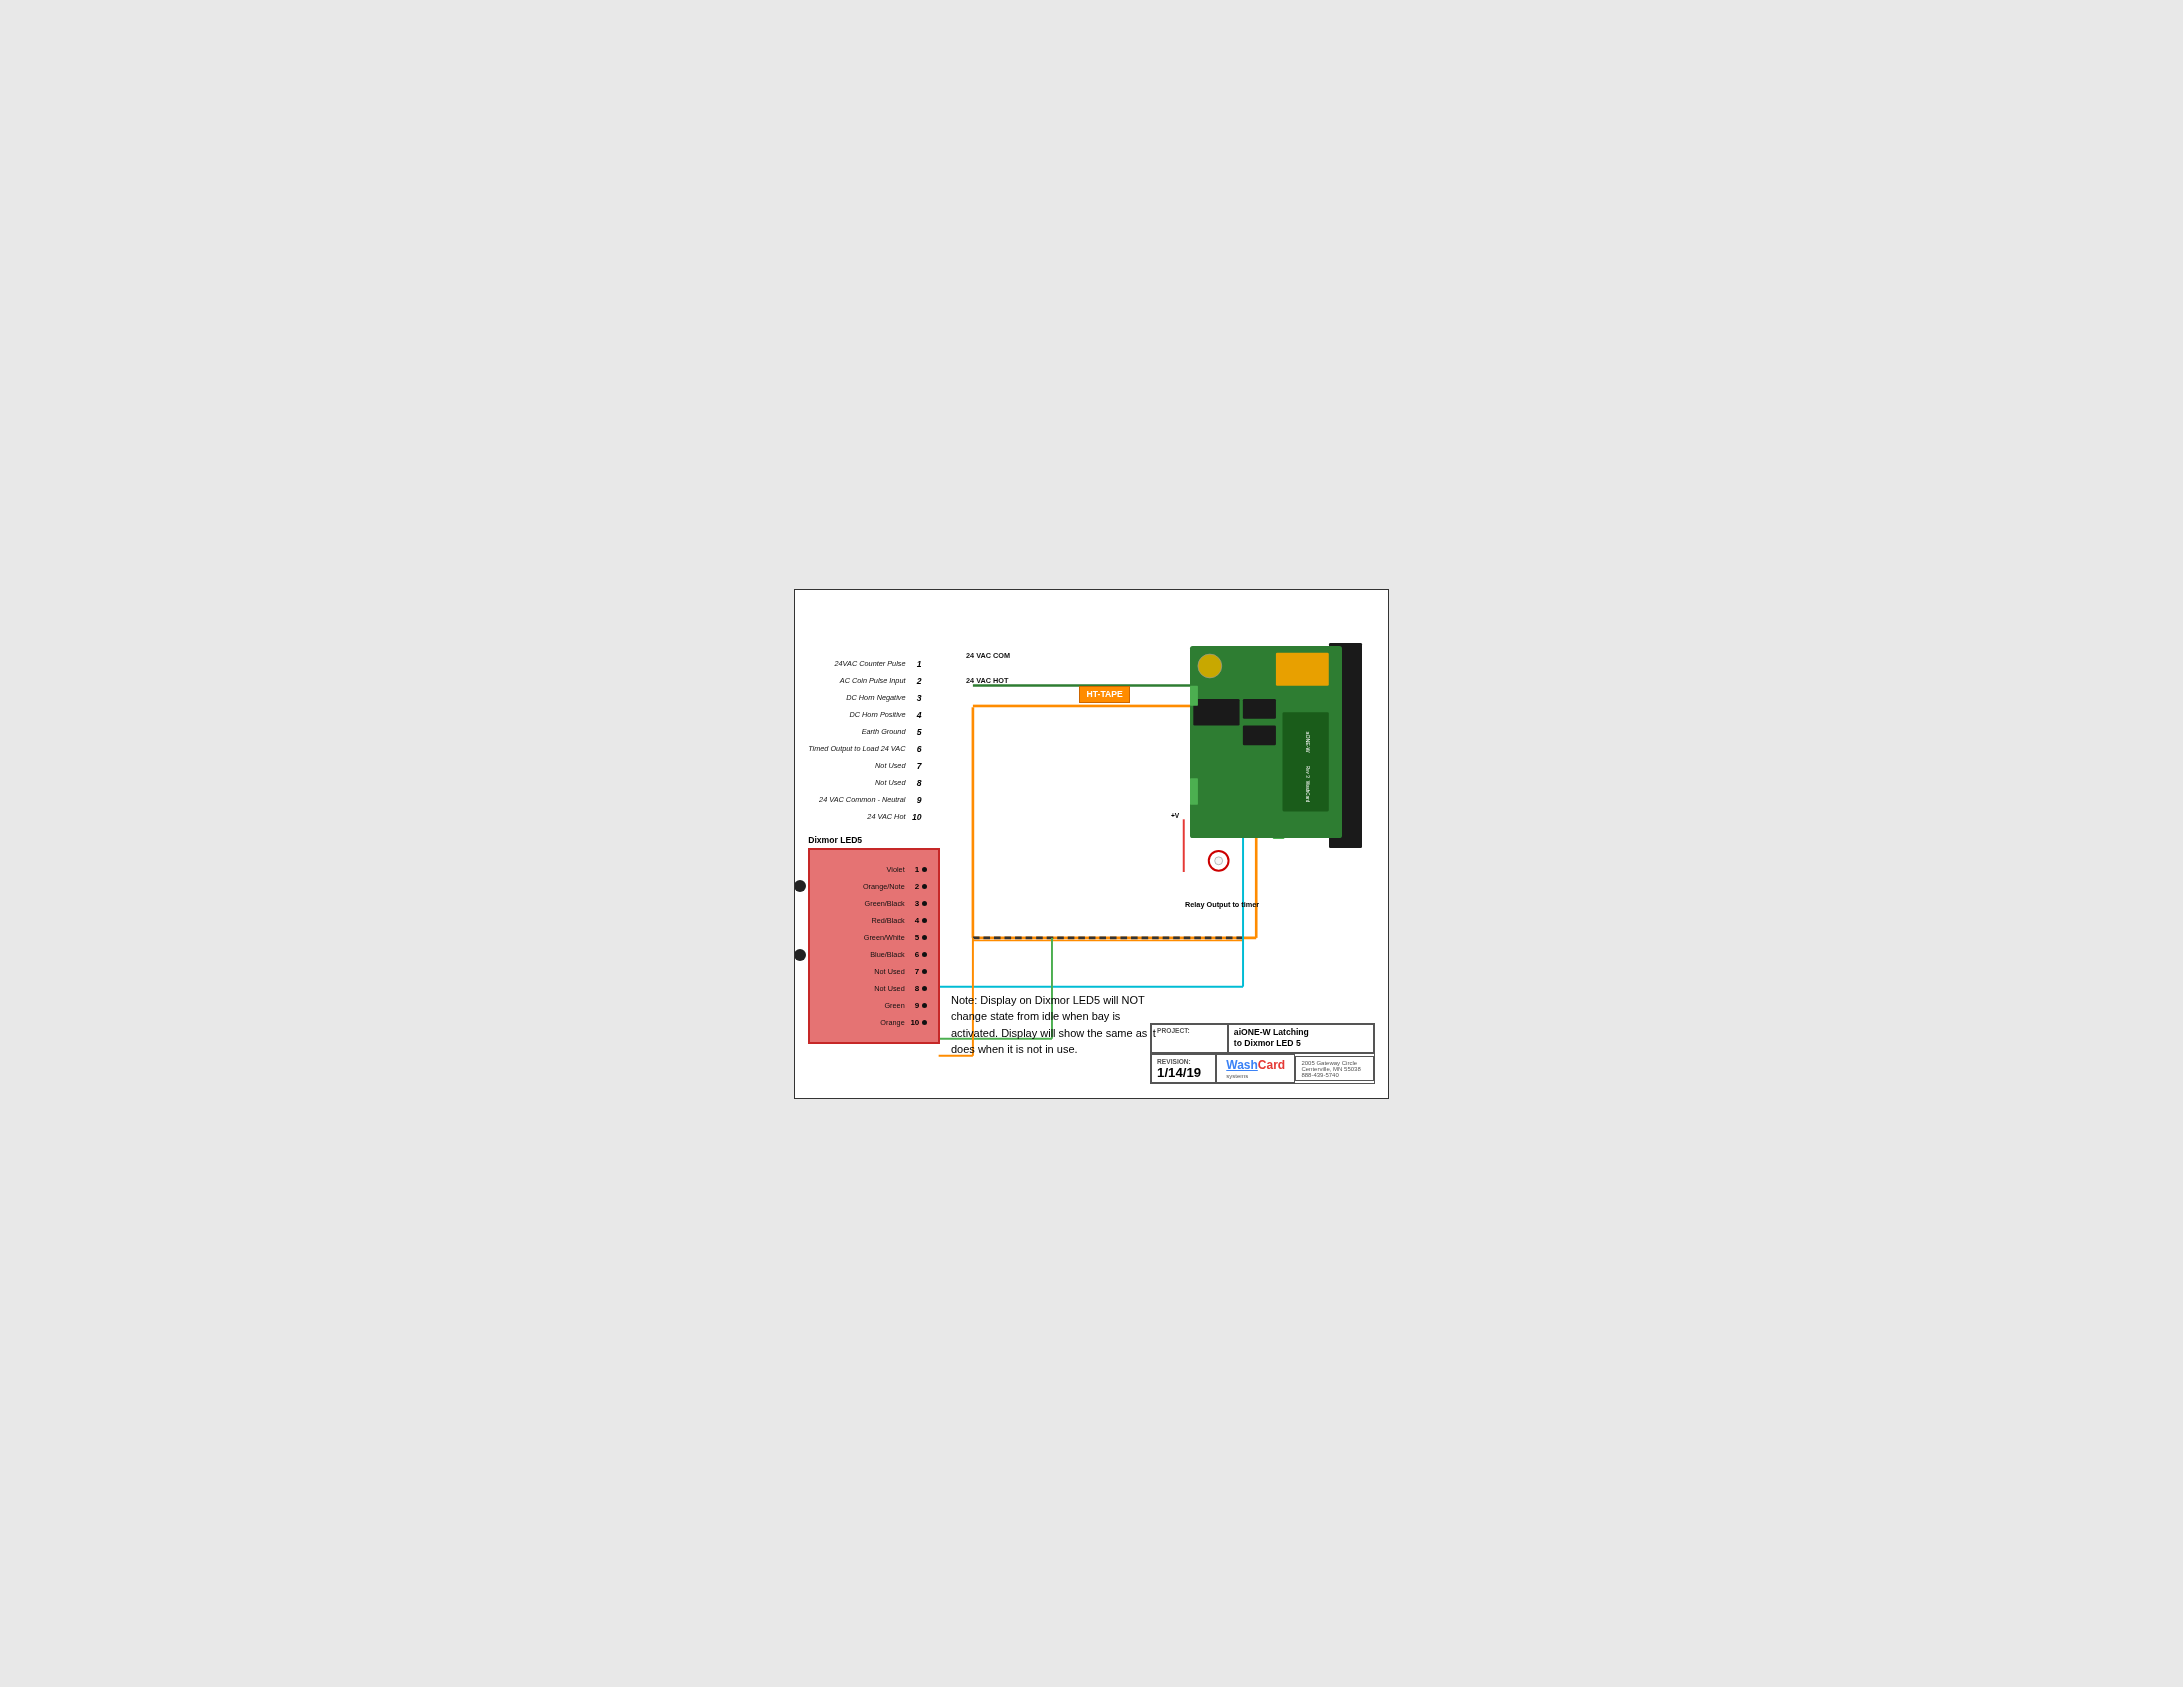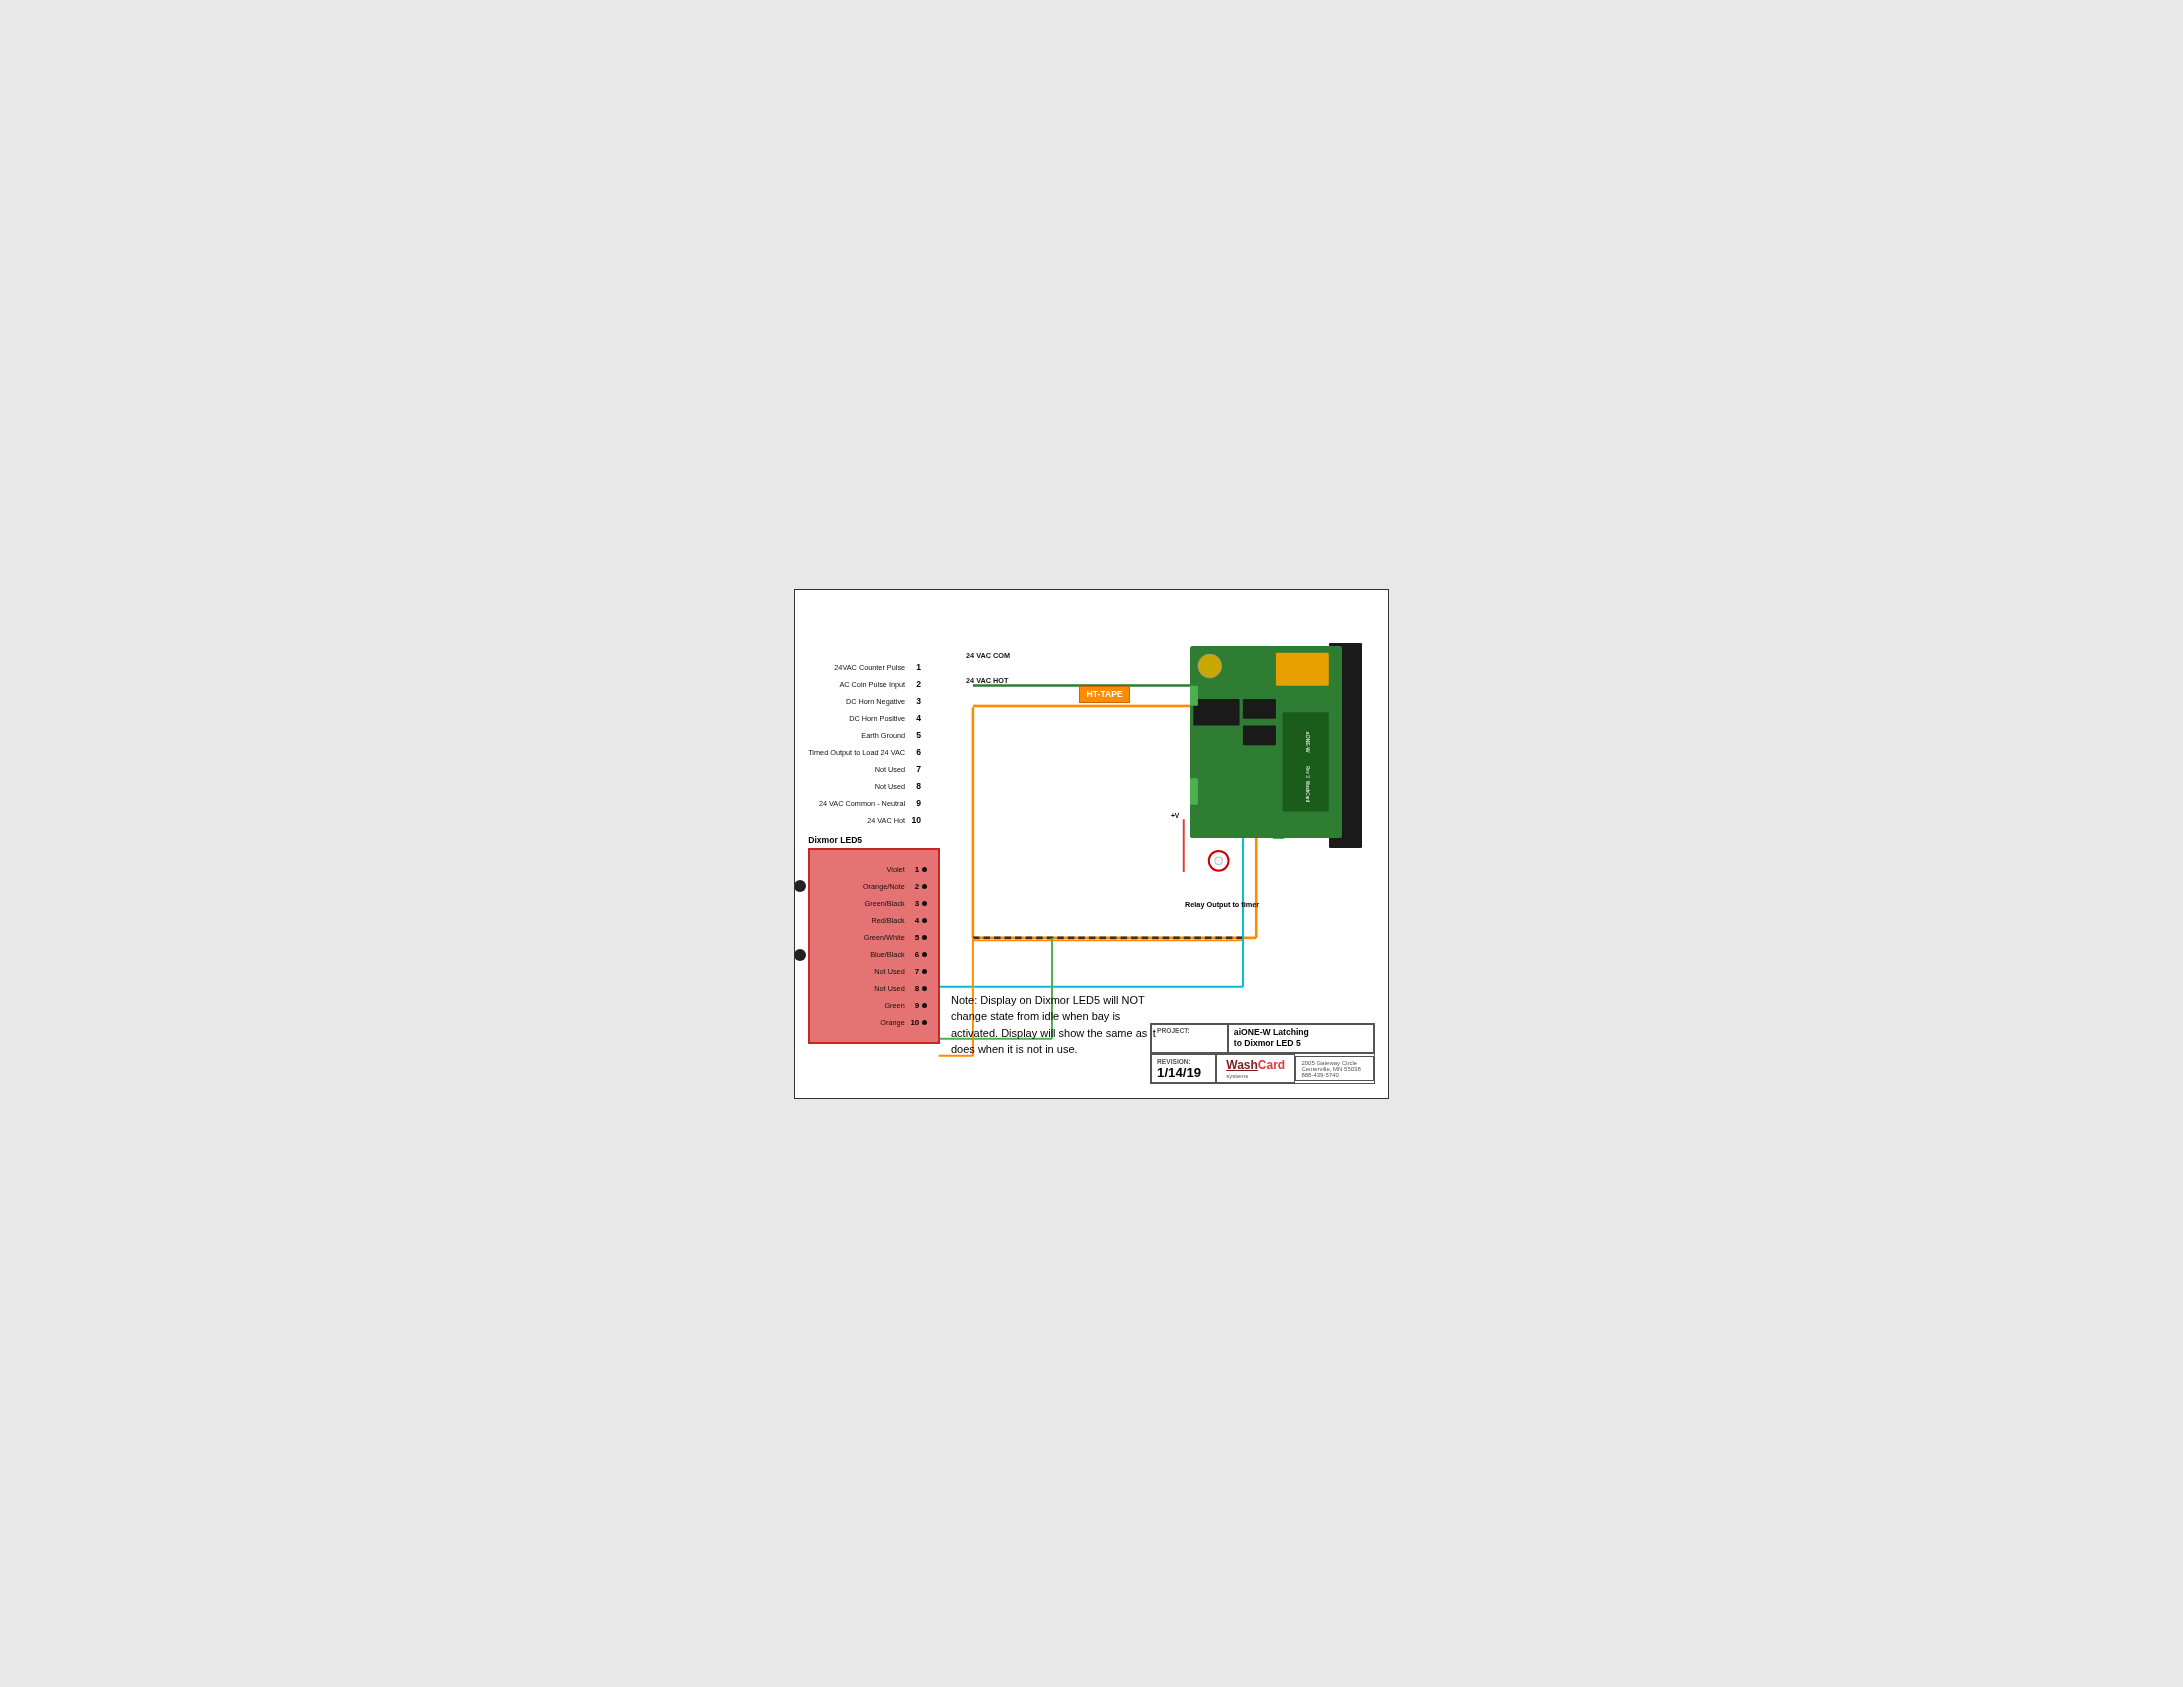--- a/index.html
+++ b/index.html
@@ -21,23 +21,24 @@
     }
     
     .terminal-labels {
       position: absolute;
       left: 13.2px;
       top: 69px;
       font-size: 7.3px;
     }
     .terminal-row {
       display: flex;
-      align-items: center;
+      align-items: flex-start;
       justify-content: flex-end;
       height: 17px;
+      font-style: italic;
     }
     .terminal-label {
       text-align: right;
       margin-right: 4px;
       font-size: 7.3px;
       color: #111;
     }
     .terminal-number {
       font-weight: bold;
       font-size: 8.6px;
@@ -203,21 +204,21 @@
     }
     .title-value {
       font-size: 12px;
       font-weight: bold;
       line-height: 1.3;
     }
     .title-rev-value {
       font-size: 13.2px;
       font-weight: bold;
     }
-    .wash-text { color: #7f1d1d; text-decoration: underline; }
+    .wash-text { color: #3b82f6; text-decoration: underline; }
     .card-text { color: #e53935; }
     .logo-sub { font-size: 6px; color: #555; display: block; margin-top: 1.3px; }
     
     .note-text {
       position: absolute;
       bottom: 40px;
       left: 156px;
       width: 205px;
       font-size: 11px;
       font-weight: normal;

